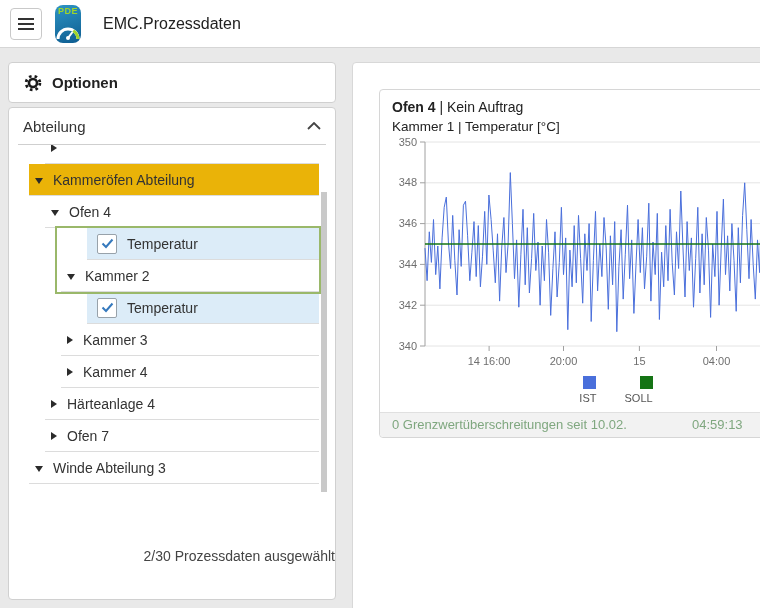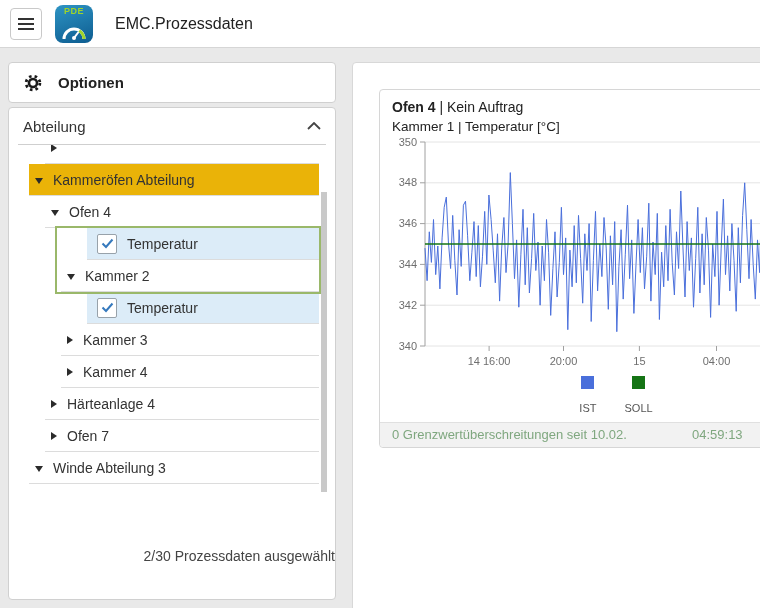--- a/index.html
+++ b/index.html
@@ -6,31 +6,31 @@
   body{
     width:760px;height:608px;overflow:hidden;position:relative;
     background:#e9e9e9;font-family:"Liberation Sans",sans-serif;color:#222;
   }
   
   .topbar{position:absolute;top:0;left:0;width:760px;height:48px;background:#fff;
     border-bottom:1px solid #d6d6d6;display:flex;align-items:center;box-sizing:border-box;z-index:5}
   .hamburger{width:32px;height:32px;margin-left:10px;border:1px solid #c9c9c9;border-radius:4px;
     background:#fff;display:flex;flex-direction:column;justify-content:center;align-items:center;gap:3px;cursor:pointer;padding:0}
   .hamburger span{display:block;width:16px;height:2px;background:#333}
-  .app-icon{width:38px;height:38px;margin-left:13px;border-radius:8px;position:relative;overflow:hidden;
+  .app-icon{width:26px;height:38px;margin-left:13px;border-radius:8px;position:relative;overflow:hidden;
     background:linear-gradient(160deg,#2e94c4,#0d5c90)}
   .app-icon .pde{position:absolute;top:1px;left:50%;transform:translateX(-50%);
     font-size:9px;font-weight:bold;color:#9fd42a;letter-spacing:.5px}
   .app-icon svg{position:absolute;bottom:3px;left:50%;transform:translateX(-50%)}
   .app-title{margin-left:22px;font-size:16px;color:#222}
 
   
   .sidebar-card{position:absolute;left:8px;width:328px;background:#fff;border:1px solid #d0d0d0;
     border-radius:4px;box-sizing:border-box}
-  .options-card{top:62px;height:41px;display:flex;align-items:center;padding-left:15px;gap:16px;cursor:pointer}
+  .options-card{top:62px;height:41px;display:flex;align-items:center;padding-left:15px;gap:10px;cursor:pointer}
   .options-label{font-size:15px;font-weight:bold;color:#222}
   .tree-card{top:107px;height:493px}
   .tree-header{height:36px;margin:0 9px;display:flex;align-items:center;justify-content:space-between;
     padding:0 5px;border-bottom:1px solid #cfcfcf;cursor:pointer}
   .tree-header .label{font-size:15px;color:#333}
   .tree-viewport{position:relative;height:403px;overflow:hidden;padding-right:16px;box-sizing:border-box}
   .tree-row{height:32px;box-sizing:border-box;border-bottom:1px solid #dcdcdc;
     display:flex;align-items:center;font-size:14px;color:#333;cursor:pointer}
   .level0{margin-left:20px}.level1{margin-left:36px}.level2{margin-left:52px}.level3{margin-left:78px}
   .cut-top{margin-top:-13px}
@@ -50,21 +50,21 @@
   .main-panel{position:absolute;left:352px;top:62px;width:470px;height:560px;background:#fff;
     border:1px solid #d8d8d8;border-radius:4px;box-sizing:border-box}
   .chart-card{position:absolute;left:26px;top:26px;width:440px;background:#fff;border:1px solid #d6d6d6;
     border-radius:4px;box-sizing:border-box}
   .chart-titles{padding:9px 12px 2px}
   .chart-title{font-size:14px;color:#222}
   .chart-title .bold{font-weight:bold}
   .chart-subtitle{font-size:13.5px;color:#222;margin-top:4px}
   .plot-wrap{padding:0 11px}
   .legend{display:flex;justify-content:center;gap:28px;padding:0 0 8px;margin-left:34px}
-  .legend-item{display:flex;flex-direction:column;align-items:center;gap:13px}
+  .legend-item{display:flex;flex-direction:column;align-items:flex-end;gap:3px}
   .legend-swatch{width:13px;height:13px}
   .legend-label{font-size:11px;color:#555}
   .chart-footer{position:relative;height:24px;background:#f2f2f2;border-top:1px solid #e0e0e0;
     border-radius:0 0 4px 4px;font-size:13px;color:#7fa77f;line-height:24px}
   .footer-left{position:absolute;left:12px}
   .footer-time{position:absolute;left:312px}
 </style>
 </head>
 <body>
 

